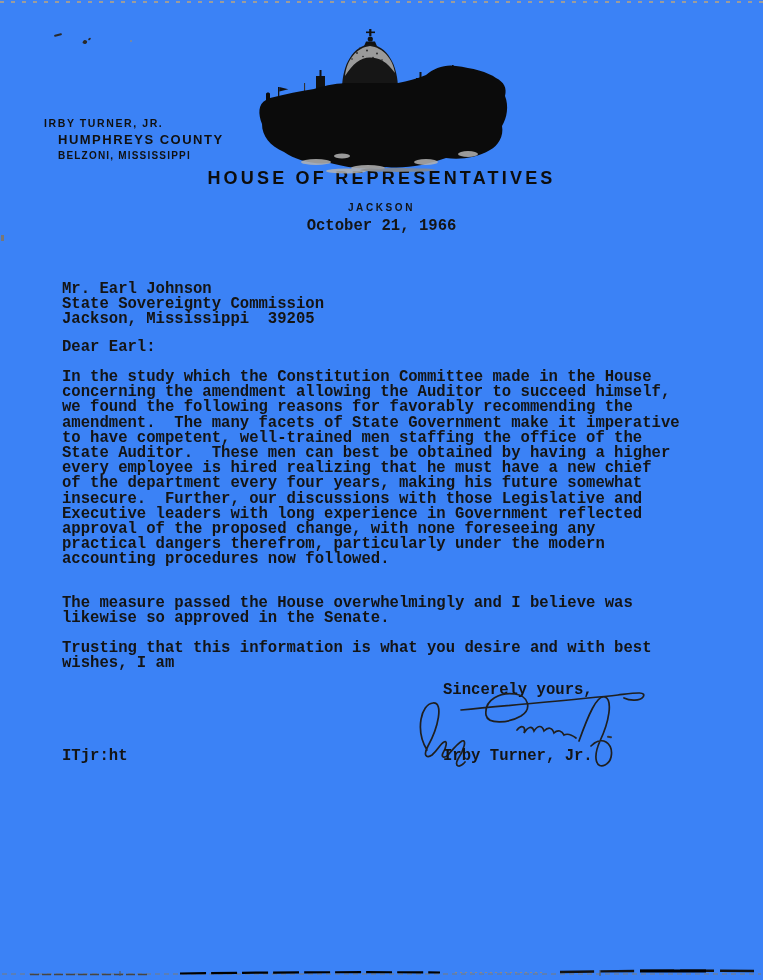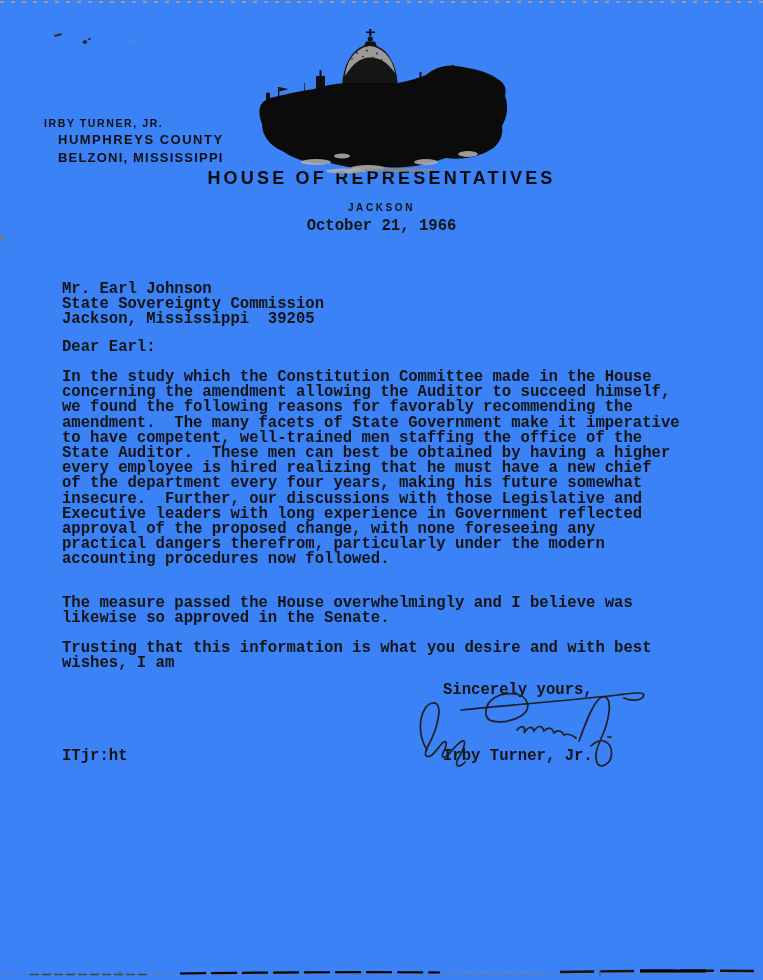--- a/index.html
+++ b/index.html
@@ -20,21 +20,21 @@
   .speck-b2{left:88px;top:38px;width:3px;height:2px;border-radius:50%;transform:rotate(-40deg);}
   .speck-c{left:130px;top:40px;width:2px;height:2px;background:#8a8a8a;border-radius:50%;}
   .speck-d{left:1px;top:235px;width:3px;height:6px;background:#777;}
   .pen-dot{left:607px;top:736px;width:5px;height:2px;background:#333;border-radius:2px;transform:rotate(8deg);}
   .bottom-edge{position:absolute;left:0;top:964px;width:763px;height:14px;}
   
   .lh{position:absolute;left:44px;top:117px;white-space:nowrap;
       font-family:"Liberation Sans","DejaVu Sans",sans-serif;font-weight:bold;color:#101010;}
   .lh-name{font-size:10.5px;letter-spacing:1.6px;}
   .lh-county{font-size:13px;letter-spacing:1.5px;margin:2.5px 0 0 14px;}
-  .lh-city{font-size:13px;letter-spacing:1.2px;margin:3px 0 0 14px;}
+  .lh-city{font-size:10px;letter-spacing:1.2px;margin:3px 0 0 14px;}
   .capitol{position:absolute;left:256px;top:26px;width:254px;height:148px;z-index:3;}
   .org{
     position:absolute;left:0;top:168px;width:763px;text-align:center;z-index:2;
     font-family:"Liberation Sans","DejaVu Sans",sans-serif;font-weight:bold;
     font-size:18px;letter-spacing:3.2px;color:#0d0d0d;white-space:nowrap;
   }
   .place{
     position:absolute;left:0;top:202px;width:763px;text-align:center;
     font-family:"Liberation Sans","DejaVu Sans",sans-serif;font-weight:bold;
     font-size:10px;letter-spacing:2.6px;color:#111;

